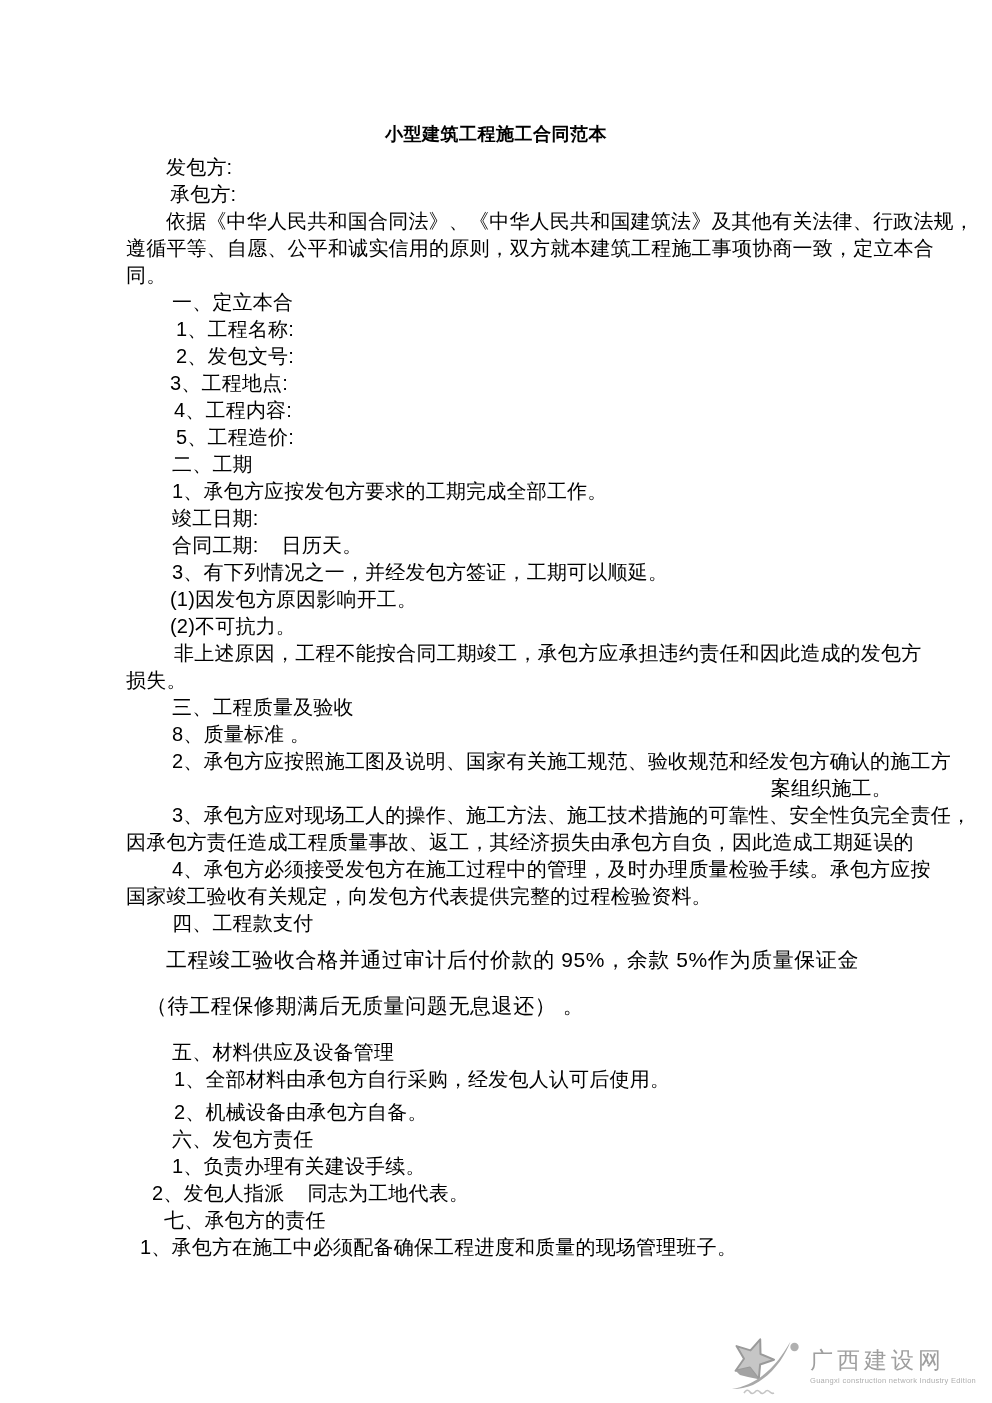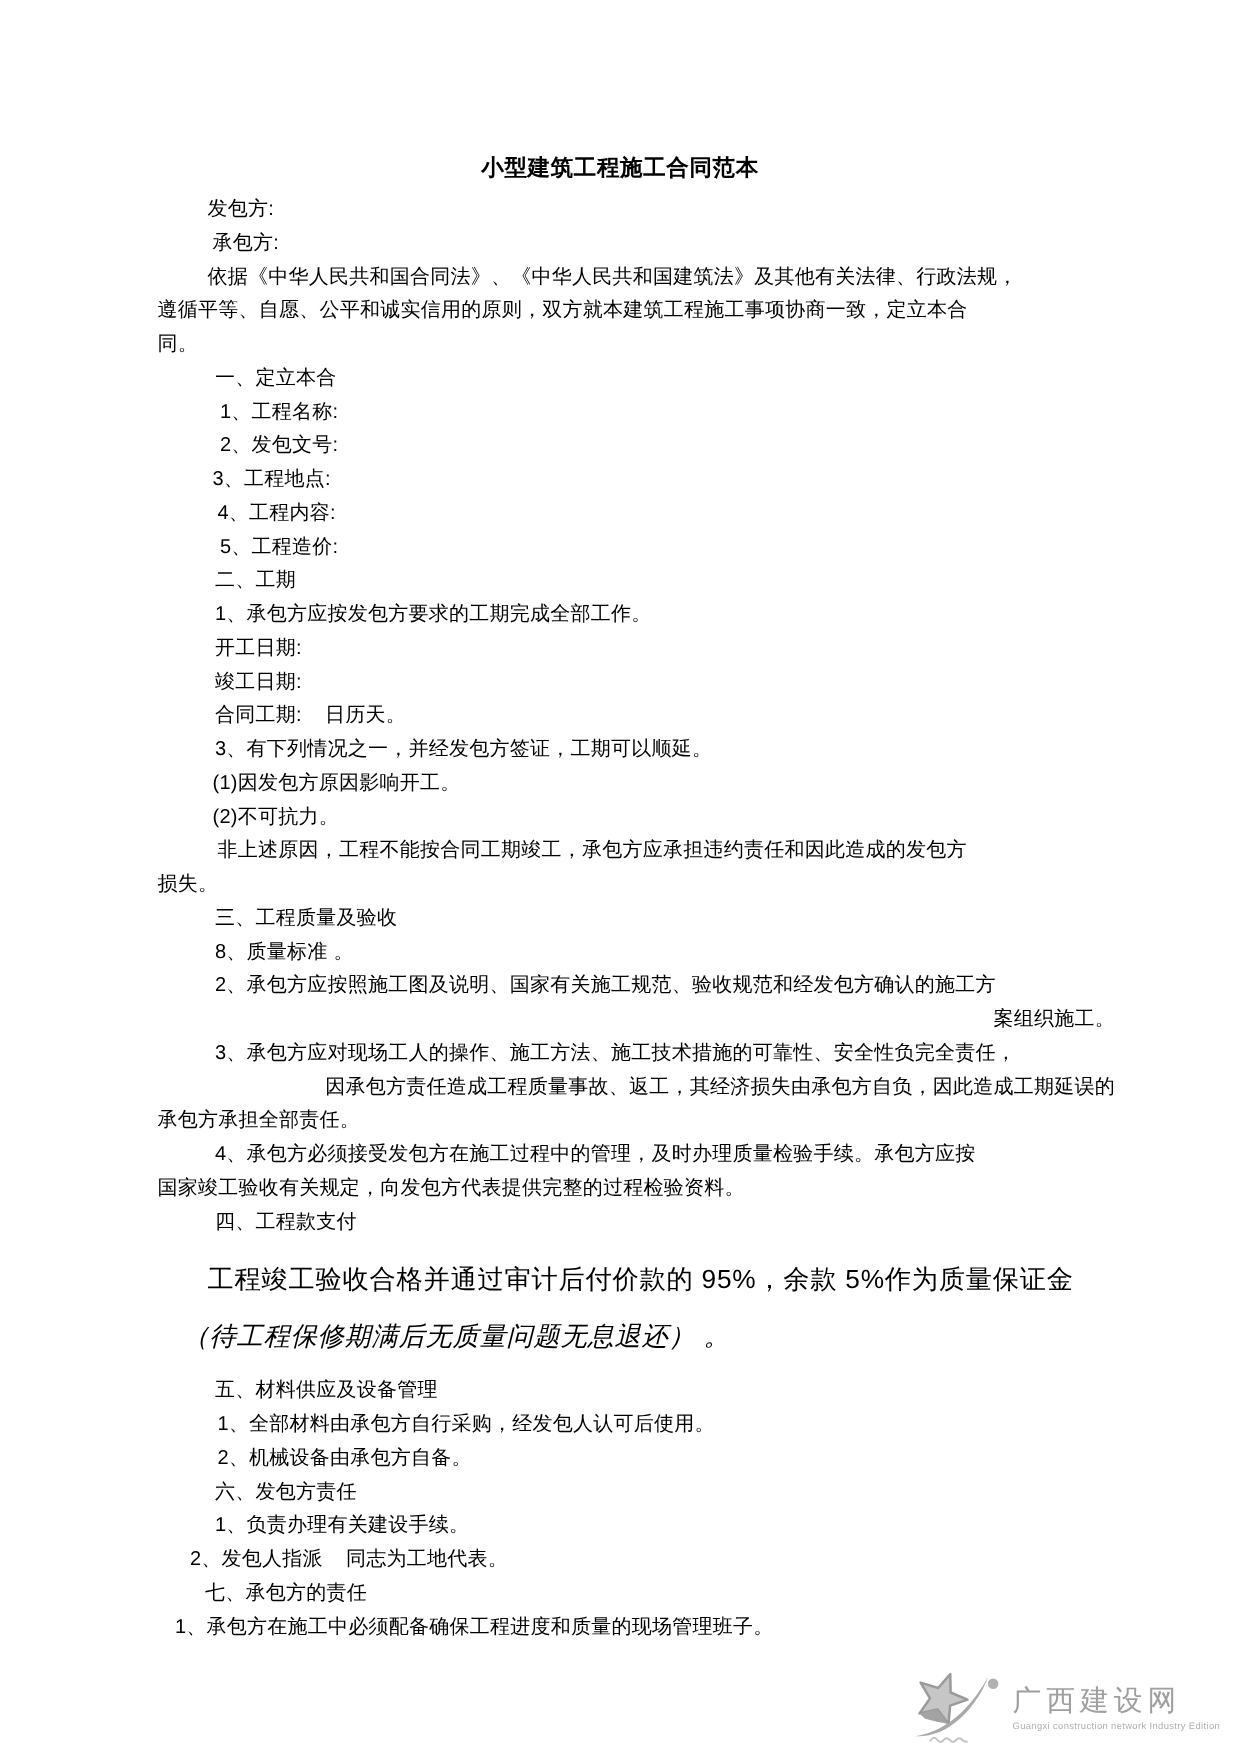--- a/index.html
+++ b/index.html
@@ -19,21 +19,21 @@
     text-align: center;
     font-size: 18px;
     font-weight: bold;
     line-height: 27px;
     letter-spacing: 0.5px;
   }
   .doc-body {
     padding: 6px 100px 0 126px;
   }
   .line {
-    font-size: 16px;
+    font-size: 20px;
     line-height: 27px;
     white-space: pre;
     letter-spacing: 0.2px;
   }
   .line.big {
     font-size: 21px;
     line-height: 46px;
     letter-spacing: 0.6px;
   }
   
@@ -88,40 +88,38 @@
       <div class="line" style="padding-left: 0px;">遵循平等、自愿、公平和诚实信用的原则，双方就本建筑工程施工事项协商一致，定立本合</div>
       <div class="line" style="padding-left: 0px;">同。</div>
       <div class="line" style="padding-left: 46px;">一、定立本合</div>
       <div class="line" style="padding-left: 50px;">1、工程名称:</div>
       <div class="line" style="padding-left: 50px;">2、发包文号:</div>
       <div class="line" style="padding-left: 44px;">3、工程地点:</div>
       <div class="line" style="padding-left: 48px;">4、工程内容:</div>
       <div class="line" style="padding-left: 50px;">5、工程造价:</div>
       <div class="line" style="padding-left: 46px;">二、工期</div>
       <div class="line" style="padding-left: 46px;">1、承包方应按发包方要求的工期完成全部工作。</div>
-      <div class="line" style="padding-left: 46px;">开工日期:</div>
       <div class="line" style="padding-left: 46px;">竣工日期:</div>
       <div class="line" style="padding-left: 46px;">合同工期:    日历天。</div>
       <div class="line" style="padding-left: 46px;">3、有下列情况之一，并经发包方签证，工期可以顺延。</div>
       <div class="line" style="padding-left: 44px;">(1)因发包方原因影响开工。</div>
       <div class="line" style="padding-left: 44px;">(2)不可抗力。</div>
       <div class="line" style="padding-left: 48px;">非上述原因，工程不能按合同工期竣工，承包方应承担违约责任和因此造成的发包方</div>
       <div class="line" style="padding-left: 0px;">损失。</div>
       <div class="line" style="padding-left: 46px;">三、工程质量及验收</div>
       <div class="line" style="padding-left: 46px;">8、质量标准 。</div>
       <div class="line" style="padding-left: 46px;">2、承包方应按照施工图及说明、国家有关施工规范、验收规范和经发包方确认的施工方</div>
       <div class="line" style="padding-left: 0px; text-align: right;">案组织施工。</div>
       <div class="line" style="padding-left: 46px;">3、承包方应对现场工人的操作、施工方法、施工技术措施的可靠性、安全性负完全责任，</div>
       <div class="line" style="padding-left: 0px; text-align: right;">因承包方责任造成工程质量事故、返工，其经济损失由承包方自负，因此造成工期延误的</div>
-      <div class="line" style="padding-left: 0px;">承包方承担全部责任。</div>
       <div class="line" style="padding-left: 46px;">4、承包方必须接受发包方在施工过程中的管理，及时办理质量检验手续。承包方应按</div>
       <div class="line" style="padding-left: 0px;">国家竣工验收有关规定，向发包方代表提供完整的过程检验资料。</div>
       <div class="line" style="padding-left: 46px;">四、工程款支付</div>
       <div class="line big" style="padding-left: 40px;">工程竣工验收合格并通过审计后付价款的 95%，余款 5%作为质量保证金</div>
-      <div class="line big" style="padding-left: 20px; font-style: italic;">（待工程保修期满后无质量问题无息退还） 。</div>
+      <div class="line big" style="padding-left: 20px;">（待工程保修期满后无质量问题无息退还） 。</div>
       <div class="line" style="padding-left: 46px;">五、材料供应及设备管理</div>
       <div class="line" style="padding-left: 48px;">1、全部材料由承包方自行采购，经发包人认可后使用。</div>
       <div class="line" style="padding-left: 48px;">2、机械设备由承包方自备。</div>
       <div class="line" style="padding-left: 46px;">六、发包方责任</div>
       <div class="line" style="padding-left: 46px;">1、负责办理有关建设手续。</div>
       <div class="line" style="padding-left: 26px;">2、发包人指派    同志为工地代表。</div>
       <div class="line" style="padding-left: 38px;">七、承包方的责任</div>
       <div class="line" style="padding-left: 14px;">1、承包方在施工中必须配备确保工程进度和质量的现场管理班子。</div>
     </div>
 

